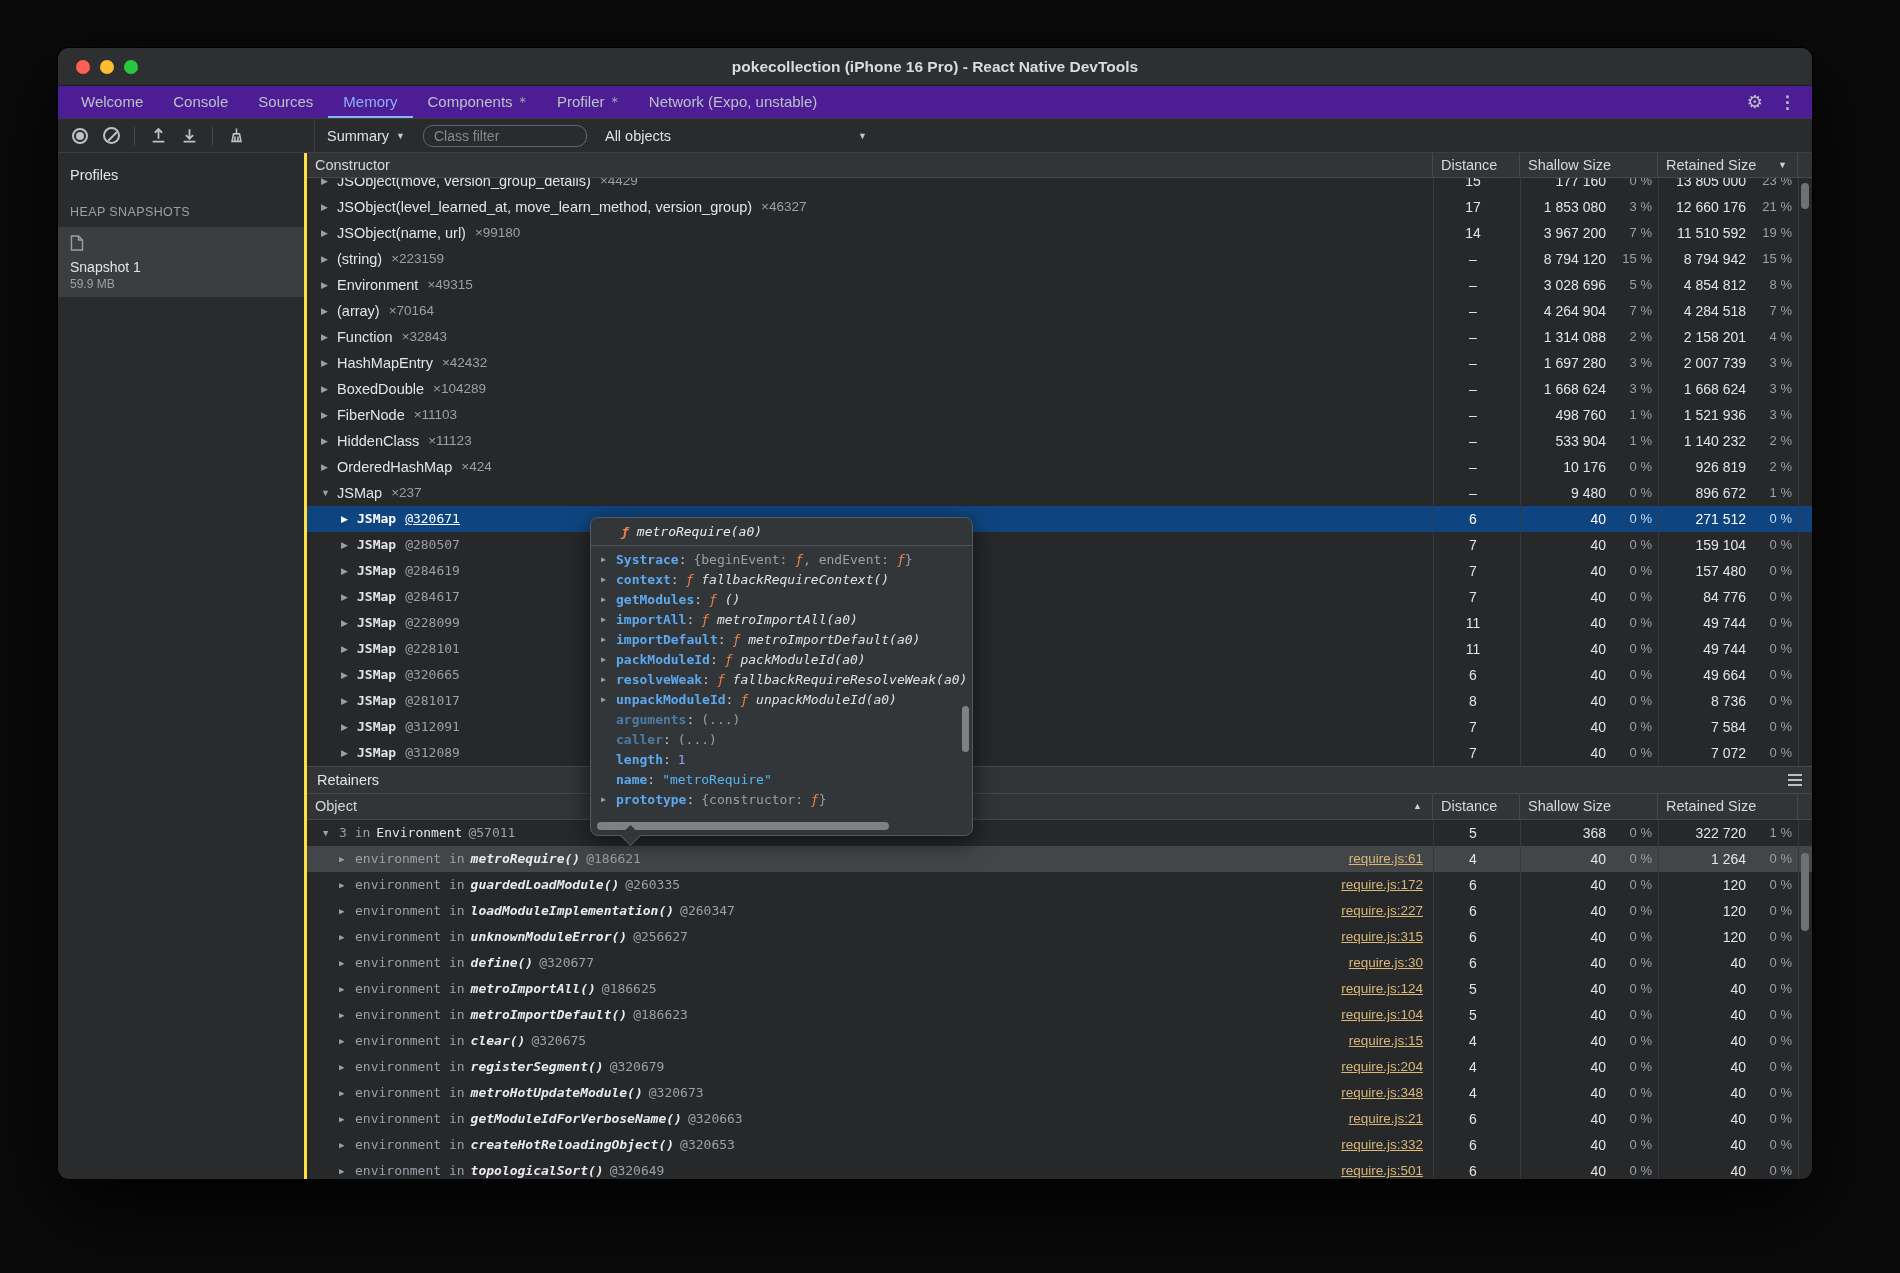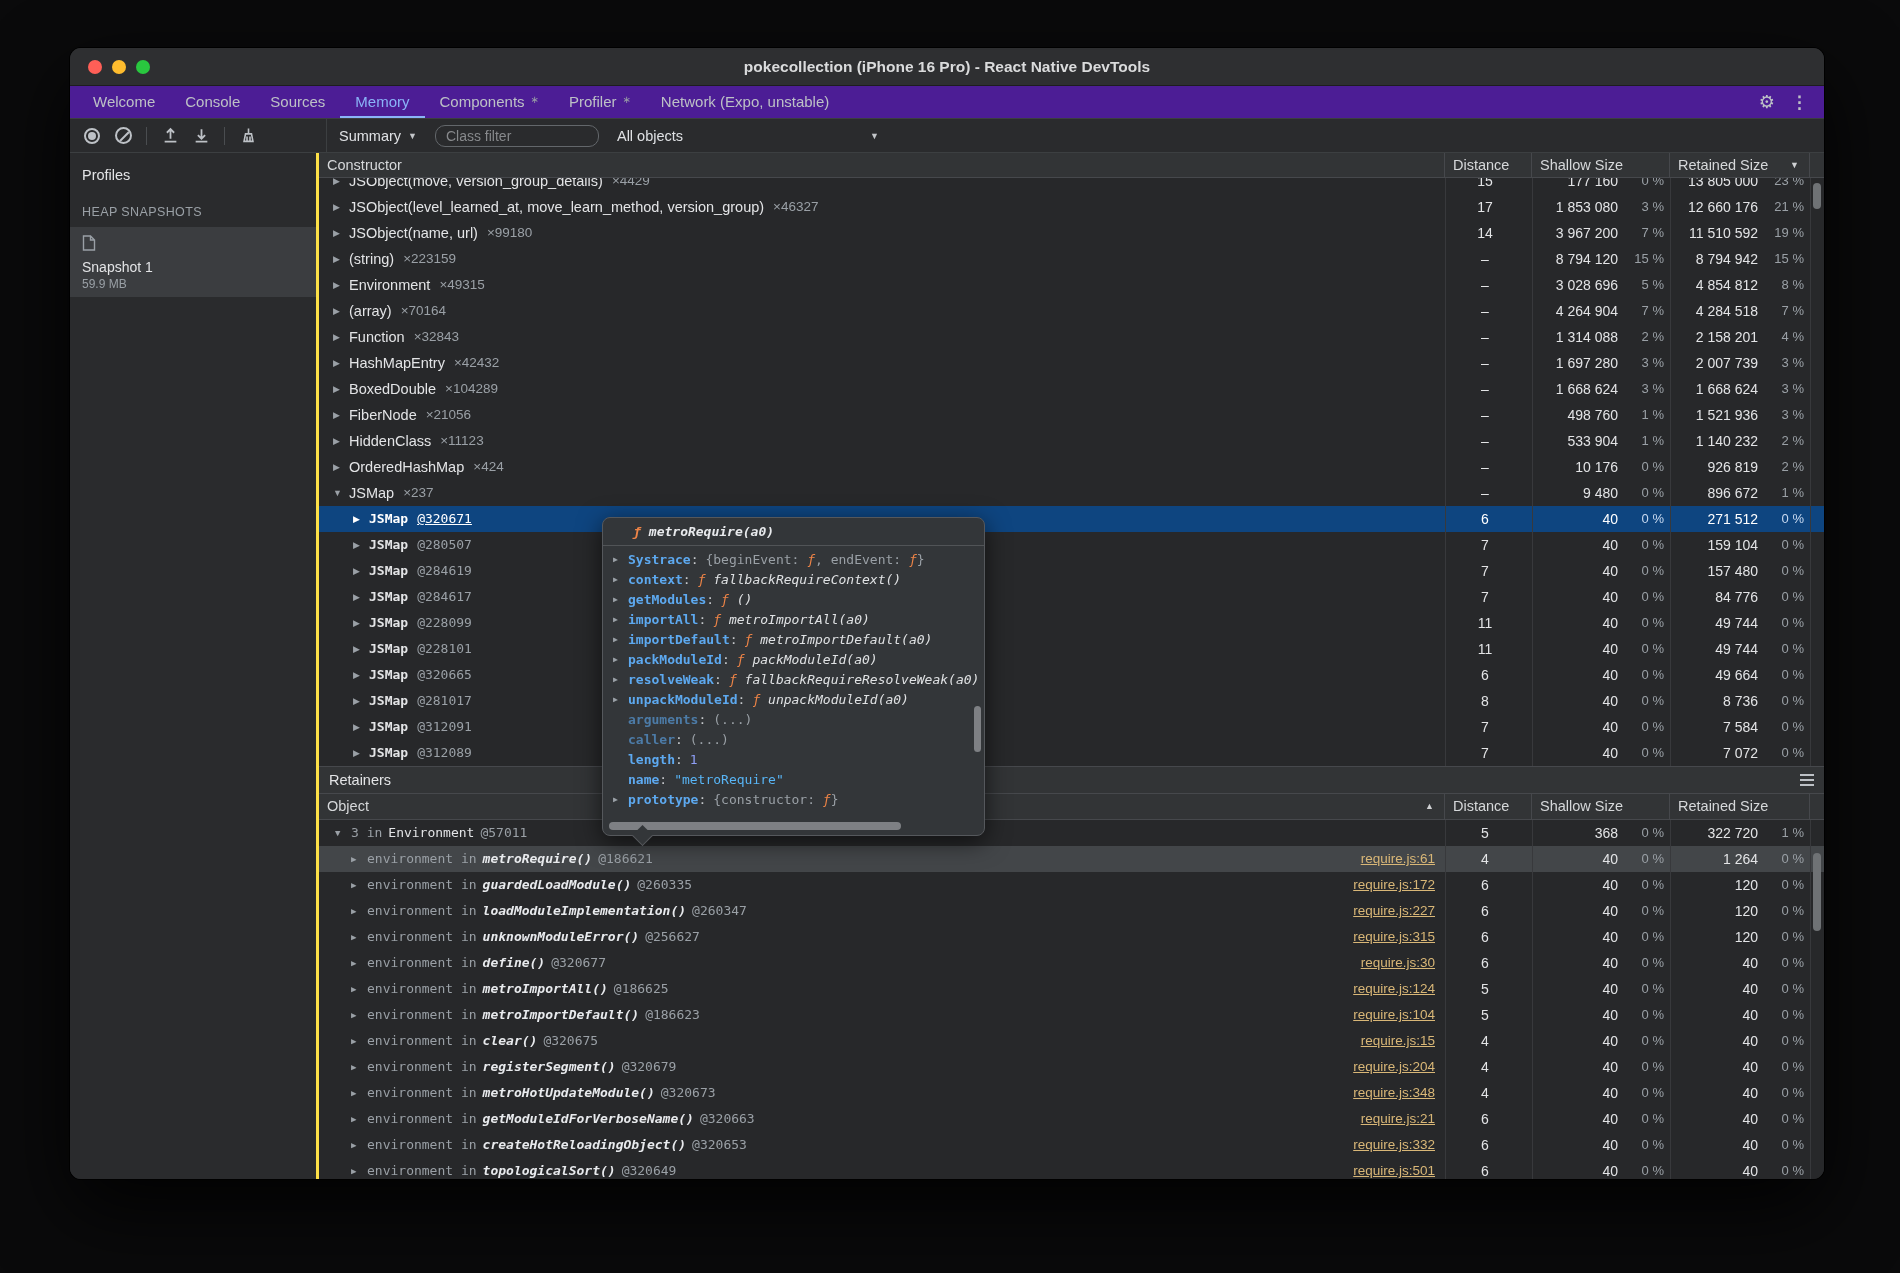--- a/index.html
+++ b/index.html
@@ -1,17 +1,17 @@
 <!DOCTYPE html>
 <html><head>
 <meta charset="utf-8">
 <style>
   html,body{margin:0;padding:0;}
   body{width:1900px;height:1273px;background:#0a0a0b;font-family:"Liberation Sans",sans-serif;position:relative;overflow:hidden;}
-  .window{position:absolute;left:70px;top:48px;width:1754px;height:1131px;background:#27282a;border-radius:11px;
+  .window{position:absolute;left:58px;top:48px;width:1754px;height:1131px;background:#27282a;border-radius:11px;
           box-shadow:0 30px 80px rgba(0,0,0,.85),0 0 0 1px #000;overflow:hidden;display:flex;flex-direction:column;}
   
   .titlebar{height:37px;background:#2e2f31;border-bottom:1px solid #1d1d1f;display:flex;align-items:center;position:relative;flex:none;}
   .lights{display:flex;gap:10px;margin-left:18px;}
   .light{width:14px;height:14px;border-radius:50%;}
   .title{position:absolute;left:0;right:0;text-align:center;color:#dadbdc;font-size:15.5px;font-weight:bold;pointer-events:none;}
   
   .tabbar{height:32px;background:#4c1d95;border-bottom:1px solid #3c3f41;display:flex;align-items:stretch;flex:none;}
   .tab{display:flex;align-items:center;padding:0 15px;font-size:15px;color:#bdc1c6;border-bottom:2px solid transparent;cursor:default;}
   .tab.active{color:#8ab4f8;border-bottom-color:#8ab4f8;}
@@ -83,21 +83,21 @@
   .srclink{margin-left:auto;margin-right:10px;color:#d9b777;text-decoration:underline;font-family:"Liberation Sans",sans-serif;font-size:13.5px;}
   
   .vthumb{position:absolute;width:8px;border-radius:4px;background:#6f7275;}
   
   .tooltip{position:absolute;left:532px;top:469px;width:381px;height:317px;background:#333639;border:1px solid #55585c;border-radius:8px;
            box-shadow:0 6px 24px rgba(0,0,0,.6);z-index:20;font-family:"DejaVu Sans Mono",monospace;font-size:13px;}
   .tooltip::after{content:"";position:absolute;left:32px;bottom:-8px;width:14px;height:14px;background:#333639;
            border-right:1px solid #55585c;border-bottom:1px solid #55585c;transform:rotate(45deg);}
   .tt-head{height:27px;line-height:27px;padding-left:30px;border-bottom:1px solid #515457;white-space:nowrap;overflow:hidden;}
   .tt-fn{color:#ee8447;font-style:italic;font-weight:bold;margin-right:8px;}
-  .tt-title{color:#e8eaed;font-weight:bold;font-style:italic;}
+  .tt-title{color:#e8eaed;font-weight:normal;font-style:italic;}
   .tt-rows{padding:4px 0 0 10px;overflow:hidden;}
   .tt-row{height:20px;line-height:20px;display:flex;white-space:nowrap;overflow:hidden;}
   .tt-arrow{width:15px;flex:none;font-size:8px;color:#9aa0a6;}
   .pname{color:#5da9f0;font-weight:bold;}
   .pname.dim{opacity:.6;}
   .pcolon{color:#c6c9cc;margin-right:7px;}
   .tok-dim{color:#9aa0a6;}
   .tok-fn{color:#ee8447;font-style:italic;}
   .tok-sig{color:#e0e2e4;font-style:italic;}
   .tok-str{color:#58b5f6;}
@@ -384,21 +384,21 @@
               <span class="num">1 668 624</span>
               <span class="pct">3 %</span>
             </div>
     <div class="cell c-gut"></div>
   </div>
 
   <div class="row cols crow">
     <div class="cell c-name">
       <span class="arrow">▶</span>
       <span class="nm">FiberNode</span>
-      <span class="cnt">×21056</span>
+      <span class="cnt">×11103</span>
     </div>
     <div class="cell c-dist">–</div>
     <div class="cell c-size">
               <span class="num">498 760</span>
               <span class="pct">1 %</span>
             </div>
     <div class="cell c-size">
               <span class="num">1 521 936</span>
               <span class="pct">3 %</span>
             </div>

